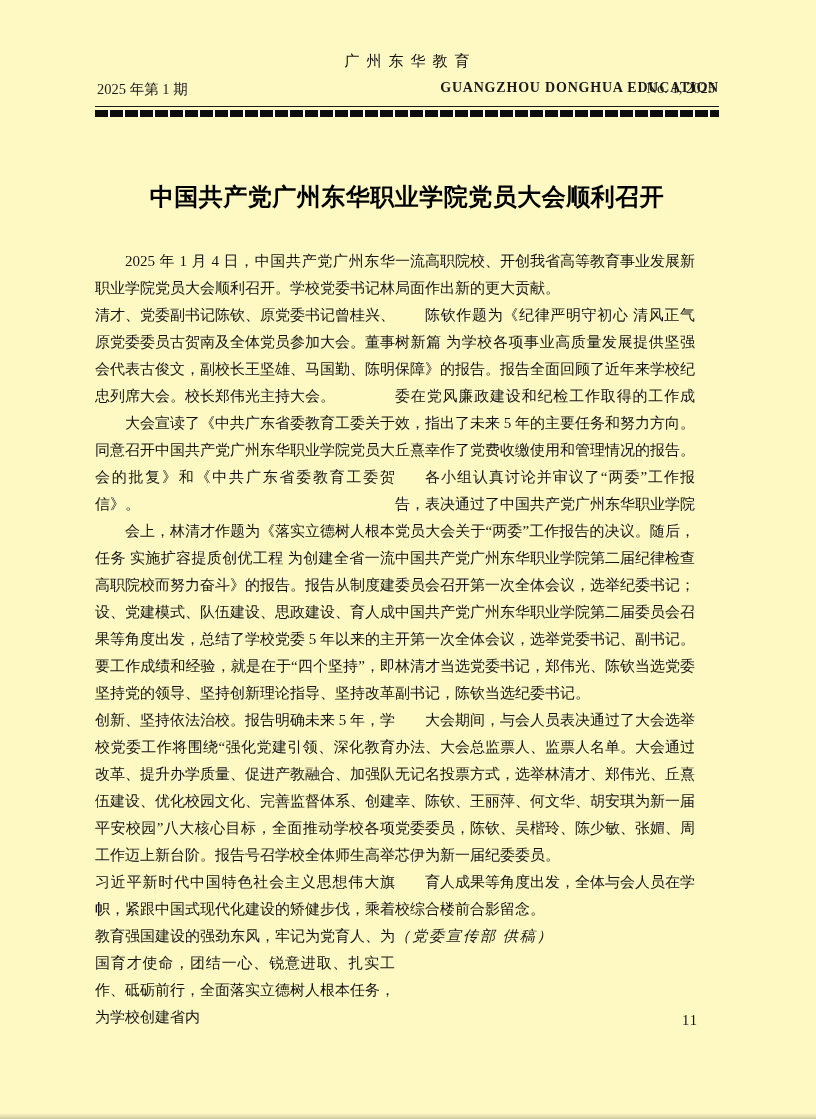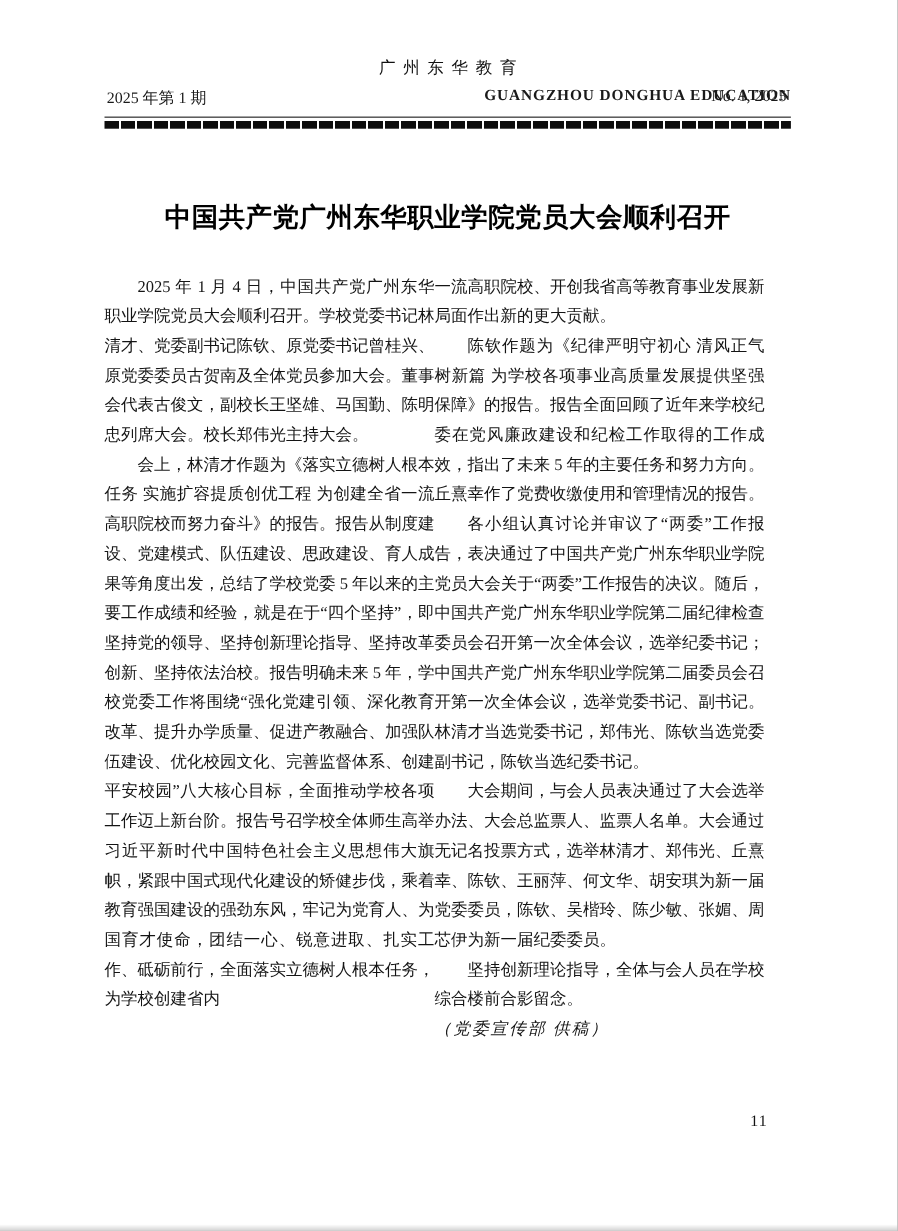--- a/index.html
+++ b/index.html
@@ -1,20 +1,20 @@
 <!DOCTYPE html>
 <html lang="zh"><head>
 <meta charset="utf-8">
 <style>
   html, body { margin: 0; padding: 0; background: #9a9a9a; }
   .page {
     position: relative;
     width: 816px; height: 1119px;
     margin: 0 auto;
-    background: #ffffff;
+    background: #fef9c3;
     overflow: hidden;
     color: #1a1a1a;
     font-family: "Liberation Serif", "DejaVu Serif", serif;
   }
   
   .masthead { position: absolute; top: 52px; left: 95px; width: 624px; }
   .journal-cn {
     text-align: center;
     font-size: 15px;
     letter-spacing: 7px;
@@ -111,28 +111,29 @@
     </div>
     <div class="rule-thin"></div>
     <div class="rule-dashed"></div>
   </div>
 
   <h1 class="article-title">中国共产党广州东华职业学院党员大会顺利召开</h1>
 
   <div class="article-body">
     <div class="col">
       <p class="indent">2025 年 1 月 4 日，中国共产党广州东华职业学院党员大会顺利召开。学校党委书记林清才、党委副书记陈钦、原党委书记曾桂兴、原党委委员古贺南及全体党员参加大会。董事会代表古俊文，副校长王坚雄、马国勤、陈明忠列席大会。校长郑伟光主持大会。</p>
+      <p class="indent">大会宣读了《中共广东省委教育工委关于同意召开中国共产党广州东华职业学院党员大会的批复》和《中共广东省委教育工委贺信》。</p>
       <p class="indent">会上，林清才作题为《落实立德树人根本任务 实施扩容提质创优工程 为创建全省一流高职院校而努力奋斗》的报告。报告从制度建设、党建模式、队伍建设、思政建设、育人成果等角度出发，总结了学校党委 5 年以来的主要工作成绩和经验，就是在于“四个坚持”，即坚持党的领导、坚持创新理论指导、坚持改革创新、坚持依法治校。报告明确未来 5 年，学校党委工作将围绕“强化党建引领、深化教育改革、提升办学质量、促进产教融合、加强队伍建设、优化校园文化、完善监督体系、创建平安校园”八大核心目标，全面推动学校各项工作迈上新台阶。报告号召学校全体师生高举习近平新时代中国特色社会主义思想伟大旗帜，紧跟中国式现代化建设的矫健步伐，乘着教育强国建设的强劲东风，牢记为党育人、为国育才使命，团结一心、锐意进取、扎实工作、砥砺前行，全面落实立德树人根本任务，为学校创建省内</p>
     </div>
     <div class="col">
       <p>一流高职院校、开创我省高等教育事业发展新局面作出新的更大贡献。</p>
       <p class="indent">陈钦作题为《纪律严明守初心 清风正气树新篇 为学校各项事业高质量发展提供坚强保障》的报告。报告全面回顾了近年来学校纪委在党风廉政建设和纪检工作取得的工作成效，指出了未来 5 年的主要任务和努力方向。丘熹幸作了党费收缴使用和管理情况的报告。</p>
       <p class="indent">各小组认真讨论并审议了“两委”工作报告，表决通过了中国共产党广州东华职业学院党员大会关于“两委”工作报告的决议。随后，中国共产党广州东华职业学院第二届纪律检查委员会召开第一次全体会议，选举纪委书记；中国共产党广州东华职业学院第二届委员会召开第一次全体会议，选举党委书记、副书记。林清才当选党委书记，郑伟光、陈钦当选党委副书记，陈钦当选纪委书记。</p>
       <p class="indent">大会期间，与会人员表决通过了大会选举办法、大会总监票人、监票人名单。大会通过无记名投票方式，选举林清才、郑伟光、丘熹幸、陈钦、王丽萍、何文华、胡安琪为新一届党委委员，陈钦、吴楷玲、陈少敏、张媚、周芯伊为新一届纪委委员。</p>
-      <p class="indent">坚持创新理论指导，全体与会人员在学校综合楼前合影留念。</p>
+      <p class="indent">育人成果等角度出发，全体与会人员在学校综合楼前合影留念。</p>
       <p class="attribution">（党委宣传部 供稿）</p>
     </div>
   </div>
 
   <div class="page-number">11</div>
   <div class="page-bottom-shade"></div>
 
 </div>
 
 </body></html>

